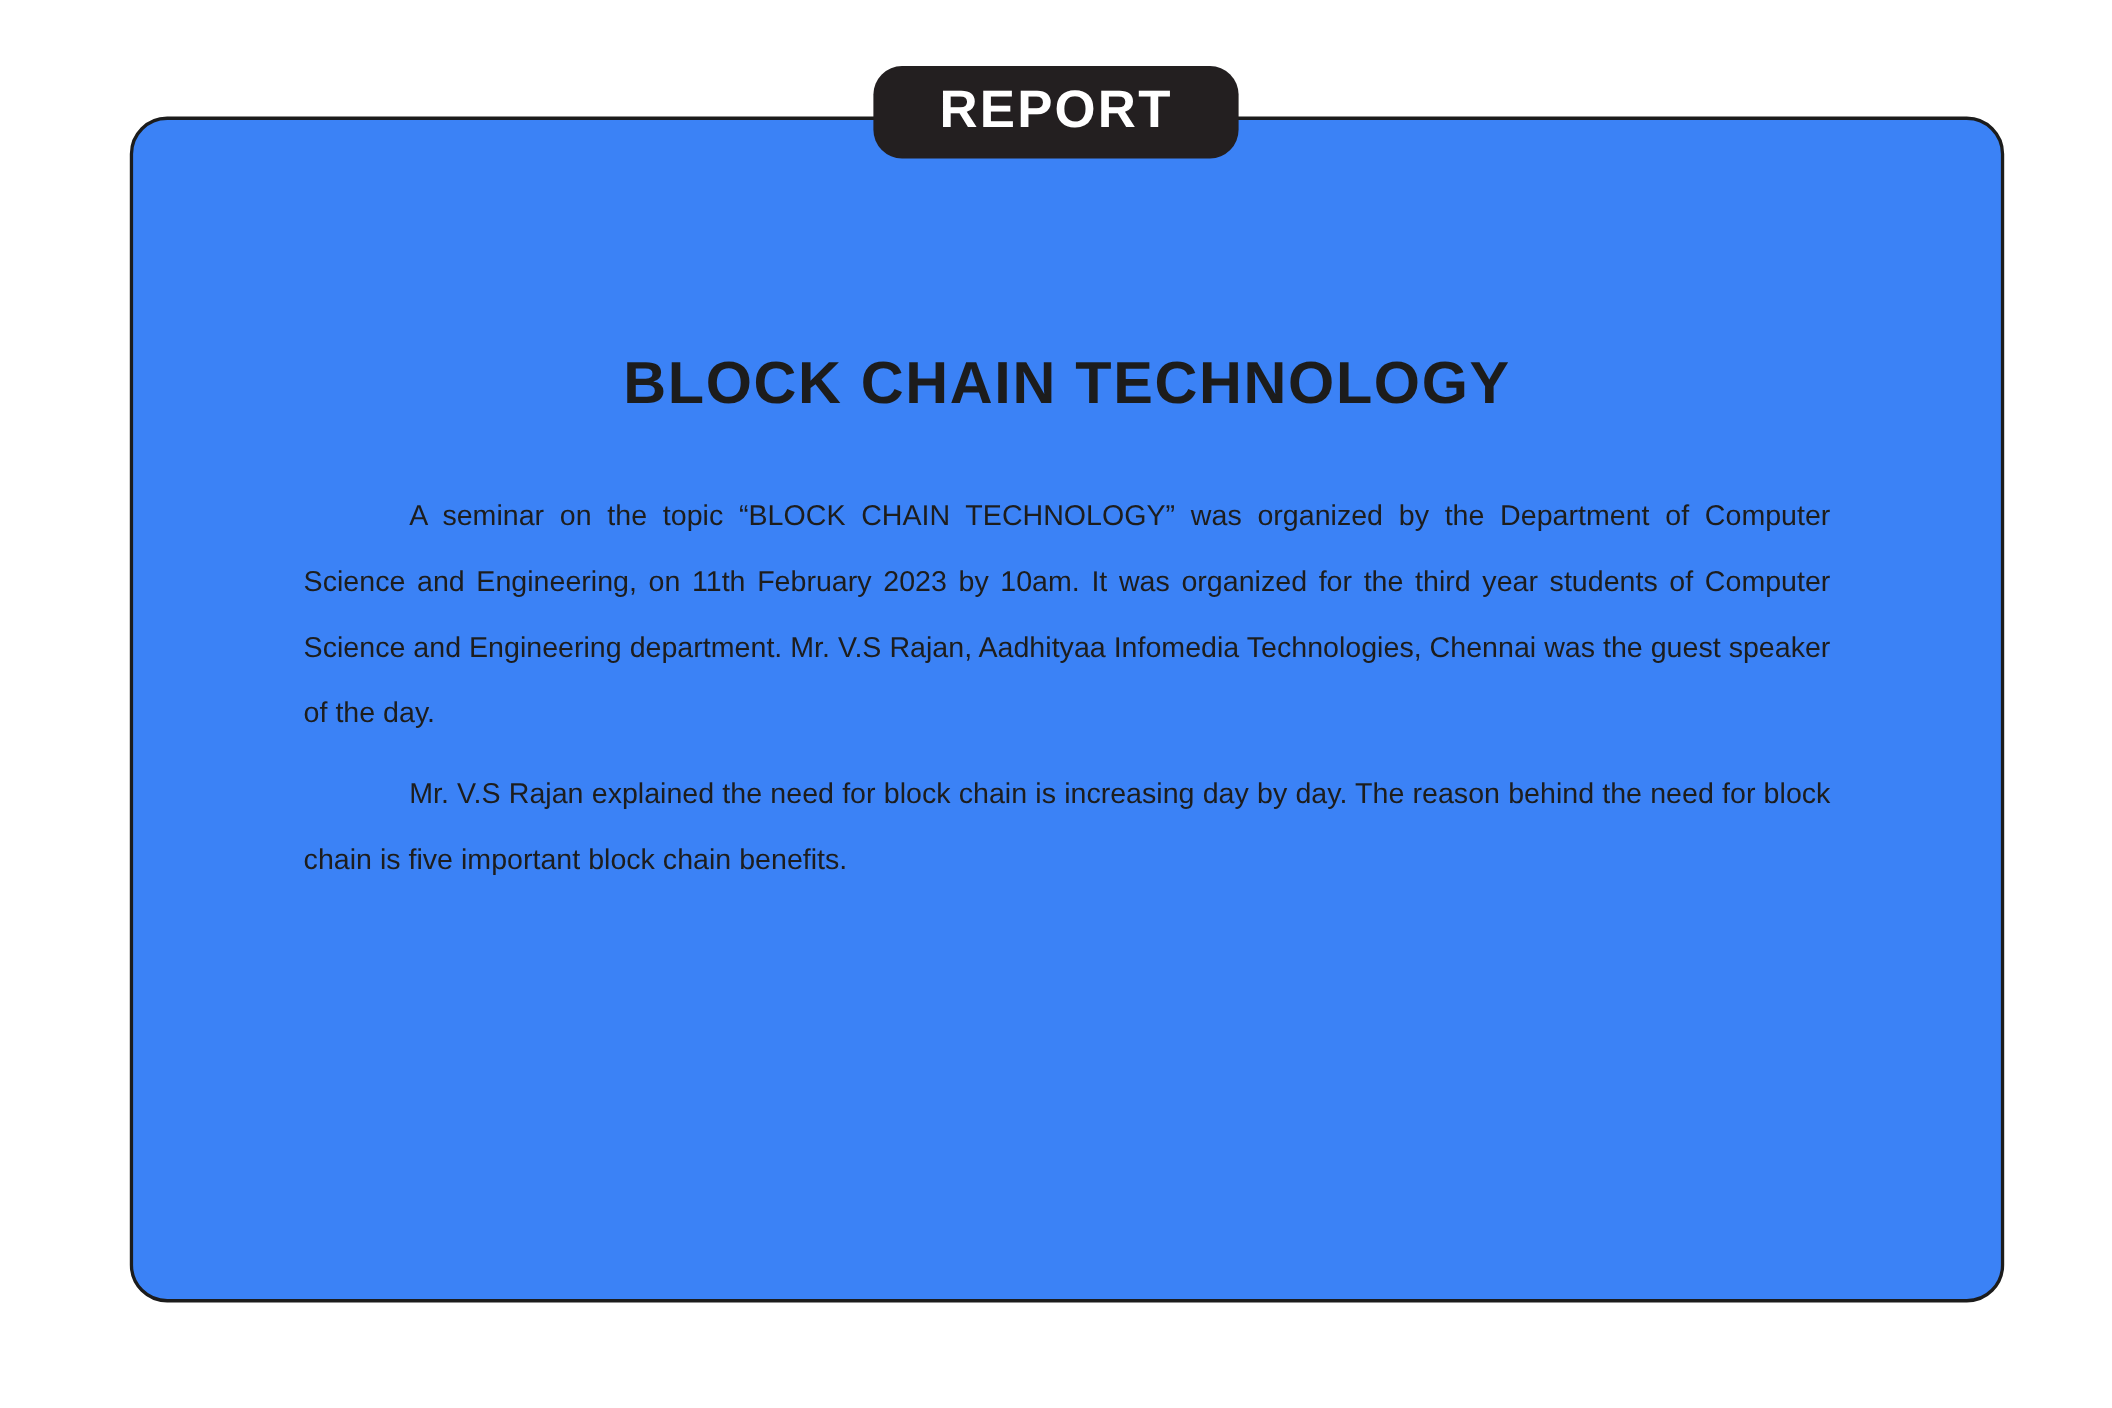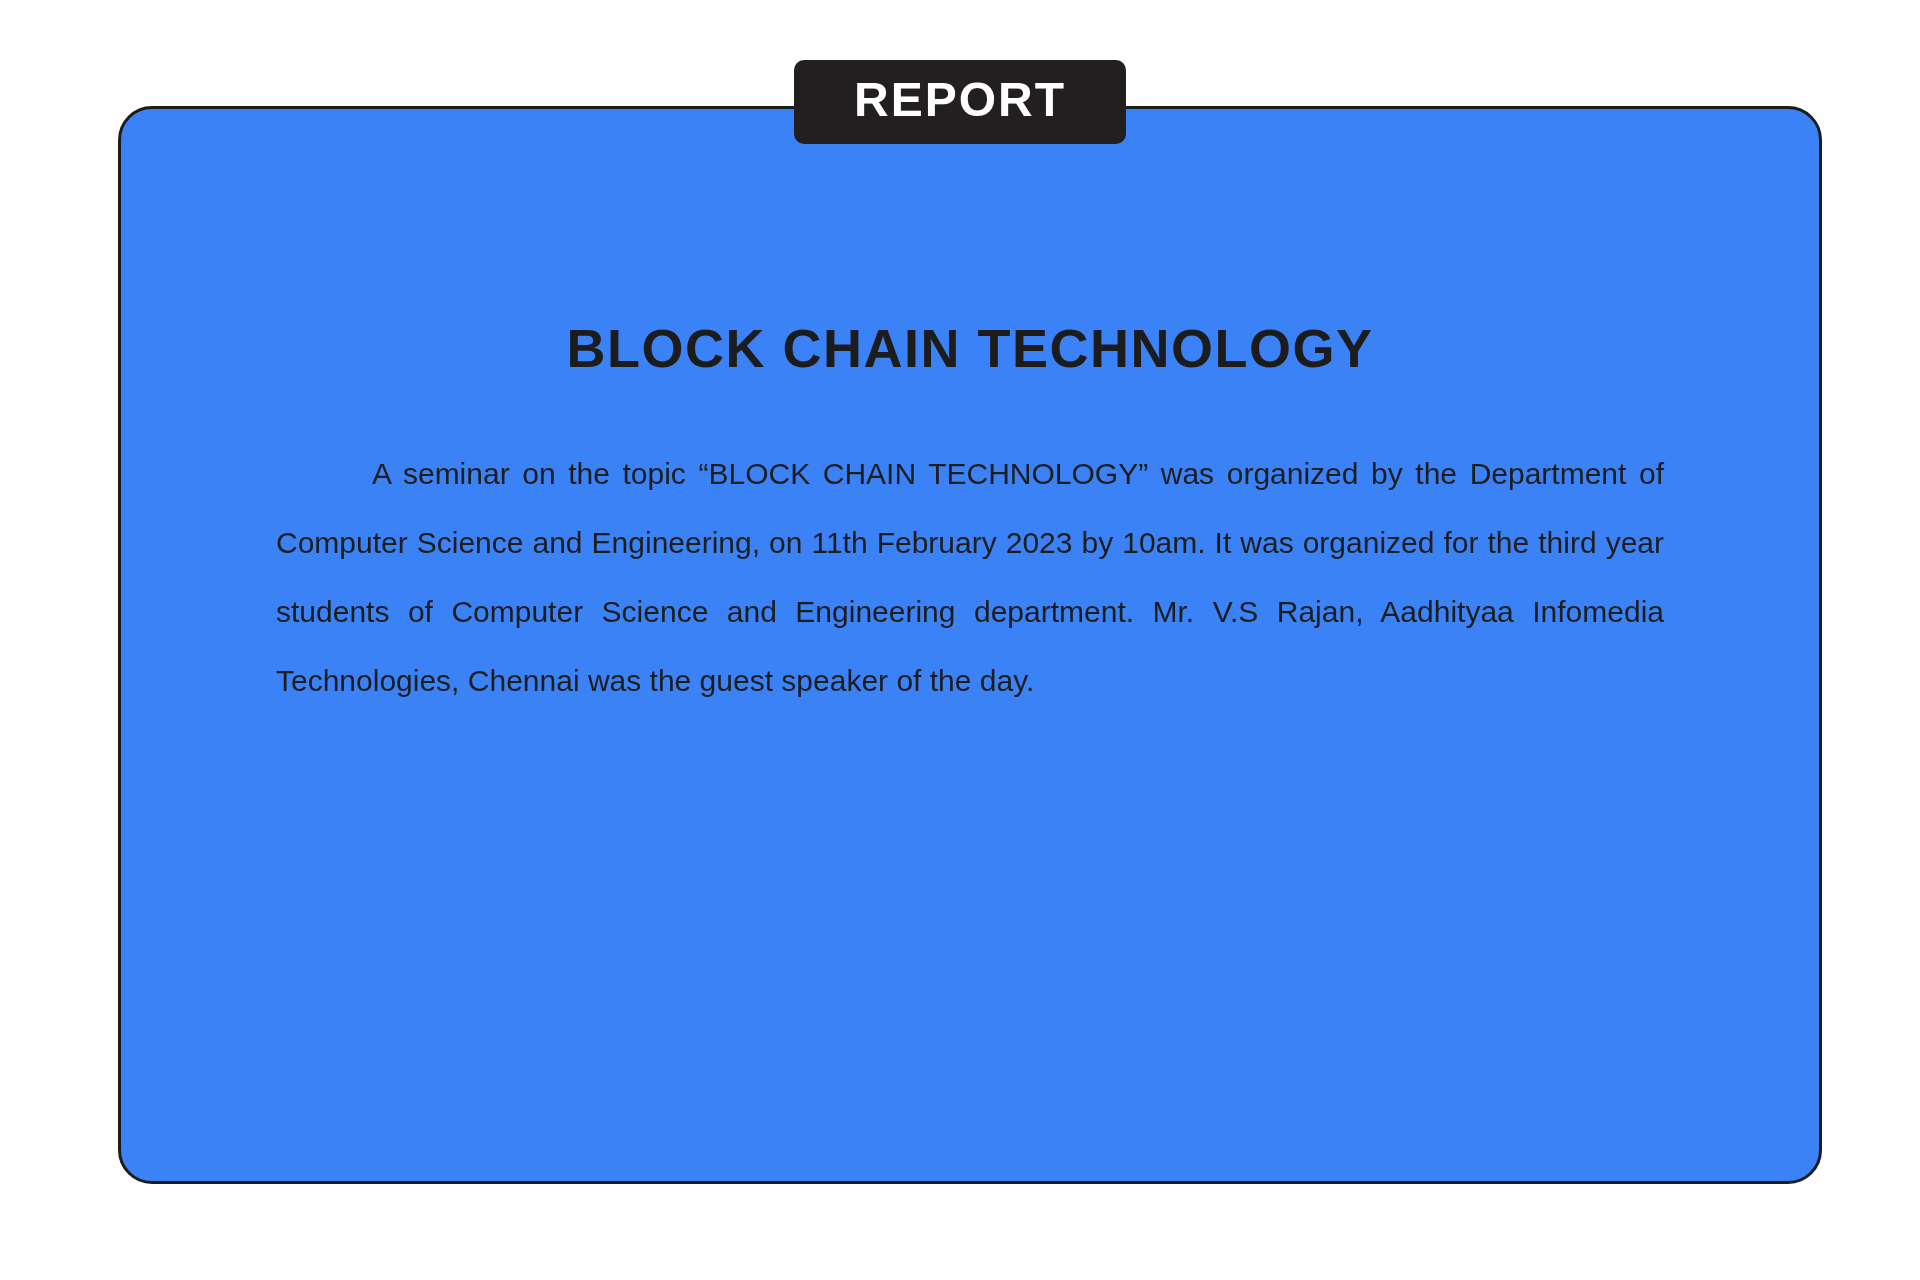--- a/index.html
+++ b/index.html
@@ -36,21 +36,21 @@
   }
 
   
   .report-tab {
     position: absolute;
     left: 50%;
     transform: translateX(-50%);
     top: 60px;
     background: #231f20;
     color: #ffffff;
-    border-radius: 10px;
+    border-radius: 26px;
     padding: 16px 60px 20px 60px;
     font-size: 48px;
     font-weight: bold;
     letter-spacing: 2px;
     line-height: 1;
     z-index: 5;
     white-space: nowrap;
   }
 
   .doc-title {
@@ -66,21 +66,21 @@
   }
 
   .body-block {
     position: absolute;
     left: 155px;
     right: 155px;
     top: 330px;
   }
 
   .paragraph {
-    font-size: 30px;
+    font-size: 26px;
     line-height: 2.3;
     text-align: justify;
     text-justify: inter-word;
     color: #1d1d1d;
     margin: 0 0 14px 0;
     text-indent: 96px;
   }
   .paragraph:last-child {
     margin-bottom: 0;
   }
@@ -89,19 +89,20 @@
 <body>
 
 <div class="page">
 
   <div class="report-card">
 
     <div class="doc-title">BLOCK CHAIN TECHNOLOGY</div>
 
     <div class="body-block">
       <p class="paragraph">A seminar on the topic “BLOCK CHAIN TECHNOLOGY” was organized by the Department of Computer Science and Engineering, on 11th February 2023 by 10am. It was organized for the third year students of Computer Science and Engineering department. Mr. V.S Rajan, Aadhityaa Infomedia Technologies, Chennai was the guest speaker of the day.</p>
+      <p class="paragraph">Mr. V.S Rajan explained the need for block chain is increasing day by day. The reason behind the need for block chain is five important block chain benefits.</p>
     </div>
 
   </div>
 
   <div class="report-tab">REPORT</div>
 
 </div>
 
 </body></html>

